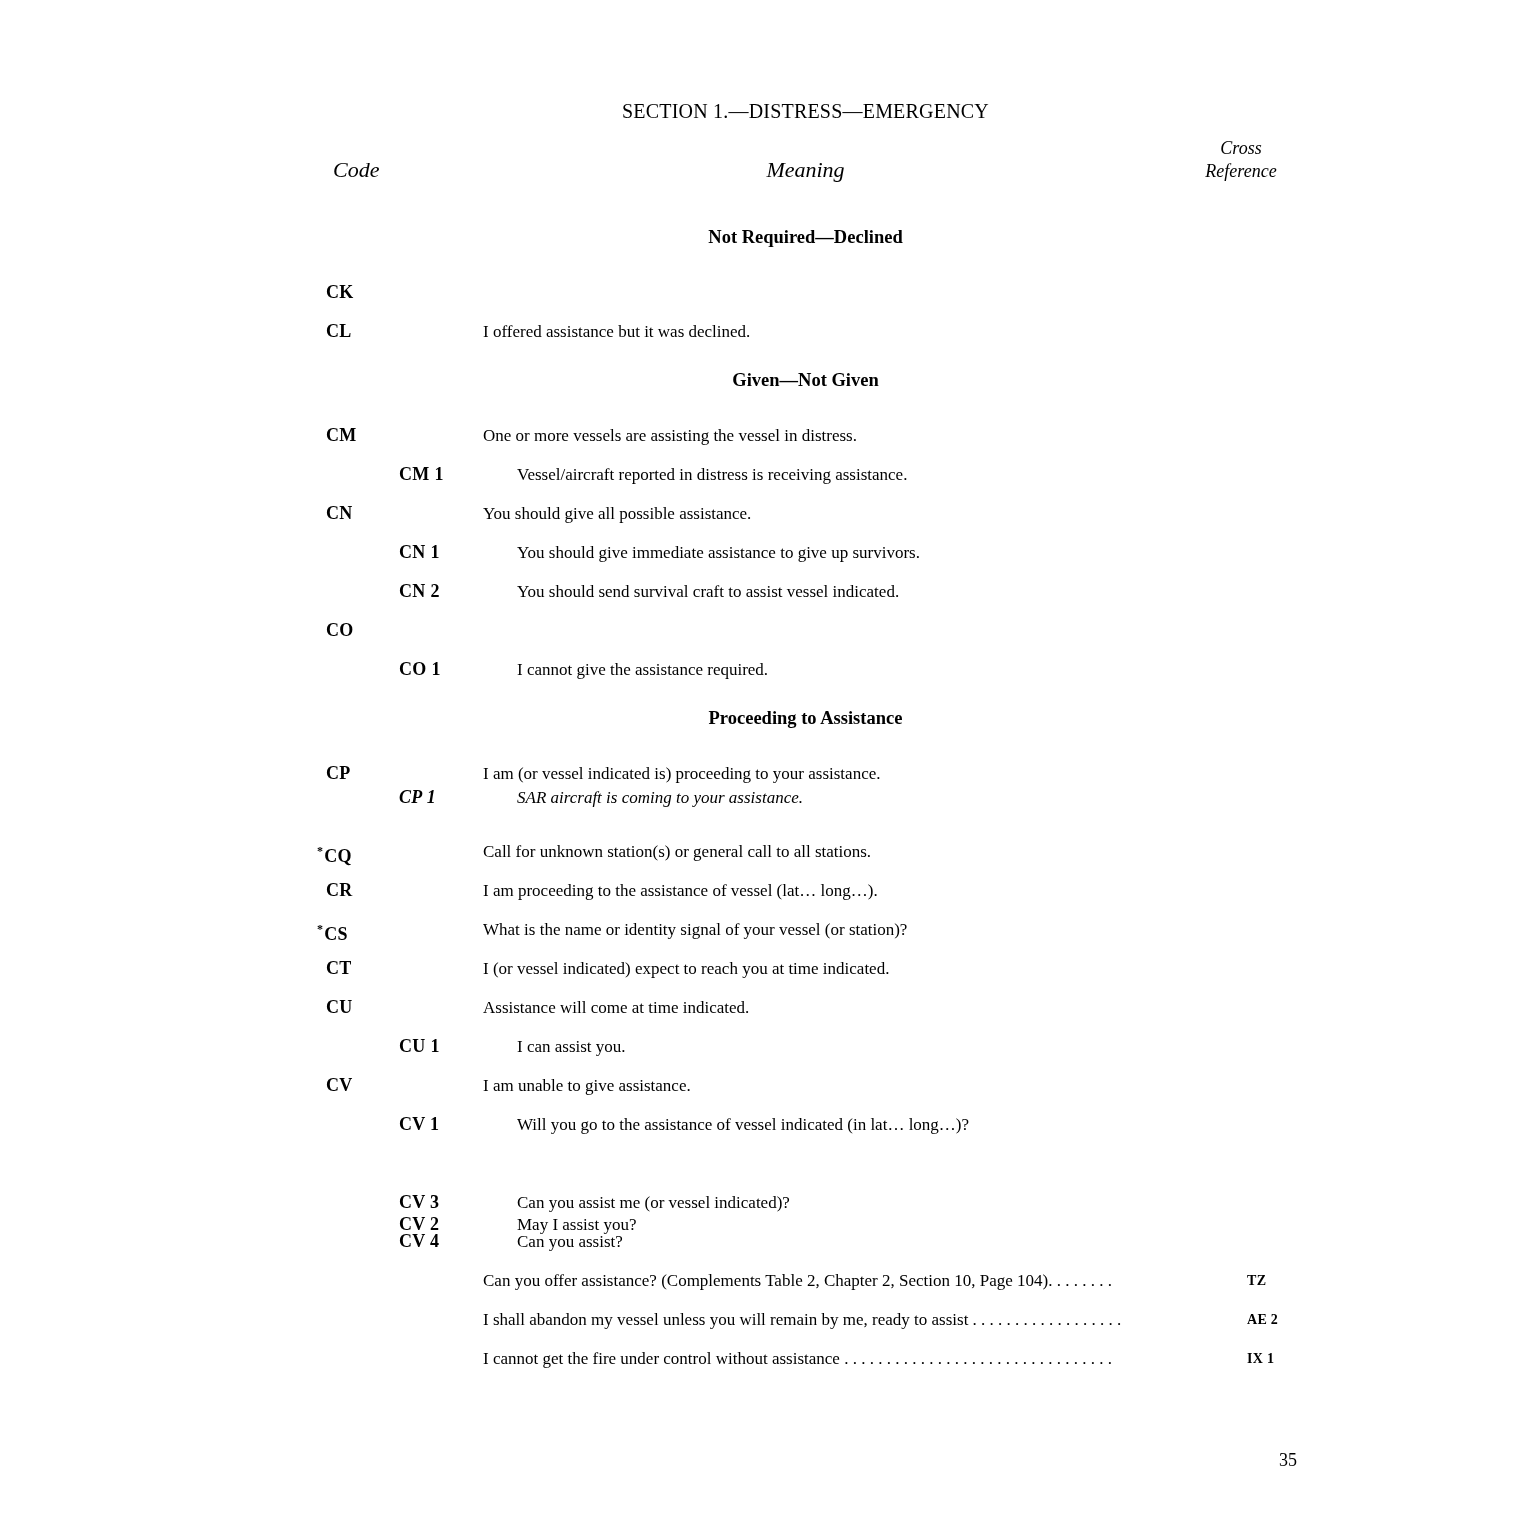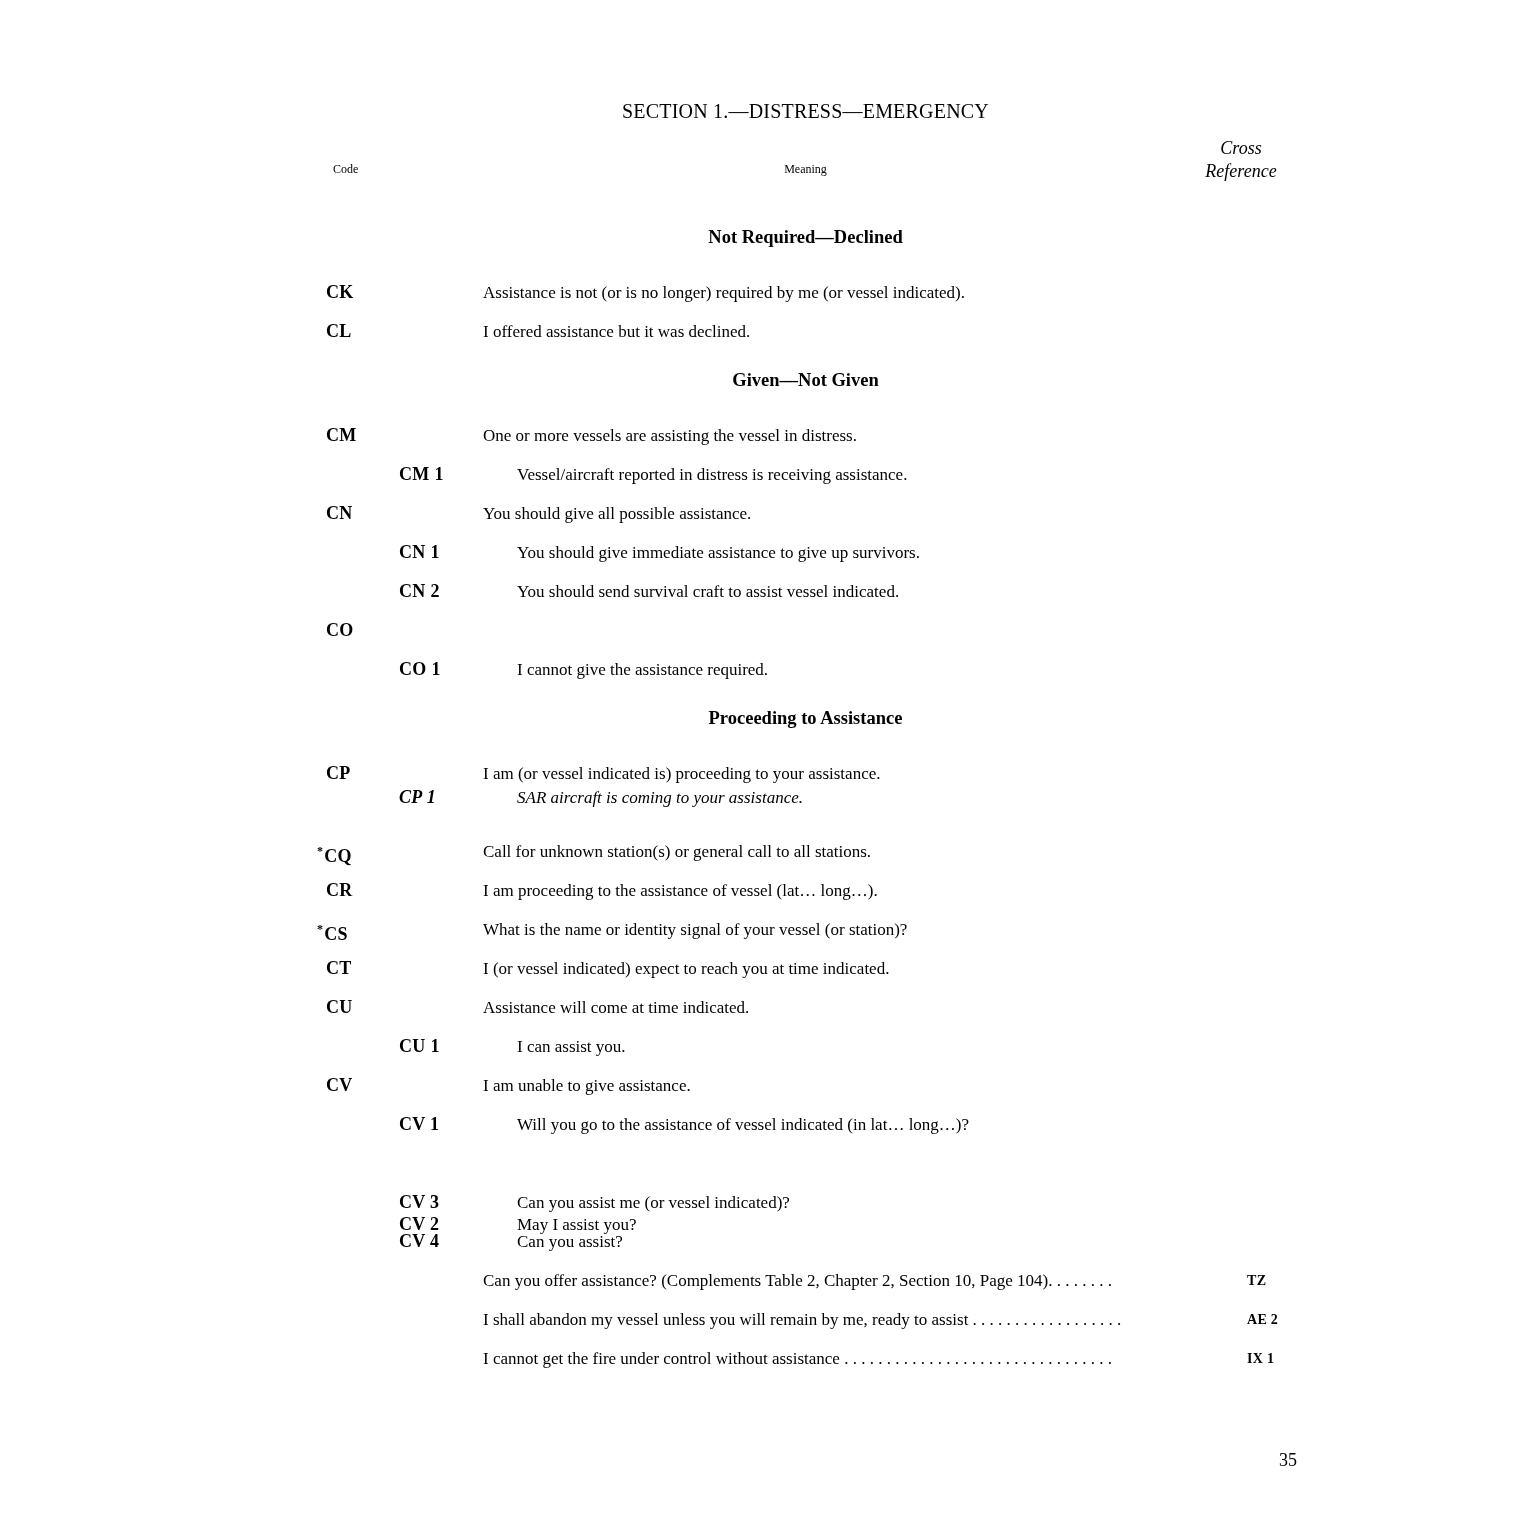--- a/index.html
+++ b/index.html
@@ -14,21 +14,21 @@
   .content{
     position:absolute;
     left:326px;top:0;
     width:959px;height:1540px;
   }
   .title{
     position:absolute;top:92px;left:0;width:100%;
     line-height:39px;text-align:center;
     font-size:20px;letter-spacing:0.2px;
   }
-  .col-head{font-size:12px;}
+  .col-head{font-style:italic;font-size:22px;}
   .code-head{position:absolute;top:150px;left:7px;line-height:39px;}
   .meaning-head{position:absolute;top:150px;left:0;width:100%;text-align:center;line-height:39px;}
   .cross-head{
     position:absolute;top:137px;right:-4px;width:96px;
     text-align:center;line-height:23px;
     font-style:italic;font-size:18px;
   }
   .row{position:absolute;left:0;width:100%;height:39px;line-height:39px;white-space:nowrap;}
   .section-row{text-align:center;font-weight:700;font-size:18.5px;}
   .code{position:absolute;top:0;font-weight:700;font-size:18px;letter-spacing:0.3px;}
@@ -59,21 +59,20 @@
 
     <div class="cross-head">
       <div>Cross</div>
       <div>Reference</div>
     </div>
 
     <div id="rows">
         <div class="row section-row" style="top: 217.5px;"><span>Not Required—Declined</span></div>
         <div class="row" style="top: 272.5px;">
           <span class="code lv1">CK</span>
-          <span class="meaning lv1">Assistance is not (or is no longer) required by me (or vessel indicated).</span>
         </div>
         <div class="row" style="top: 311.5px;">
           <span class="code lv1">CL</span>
           <span class="meaning lv1">I offered assistance but it was declined.</span>
         </div>
         <div class="row section-row" style="top: 360.5px;"><span>Given—Not Given</span></div>
         <div class="row" style="top: 415.5px;">
           <span class="code lv1">CM</span>
           <span class="meaning lv1">One or more vessels are assisting the vessel in distress.</span>
         </div>

